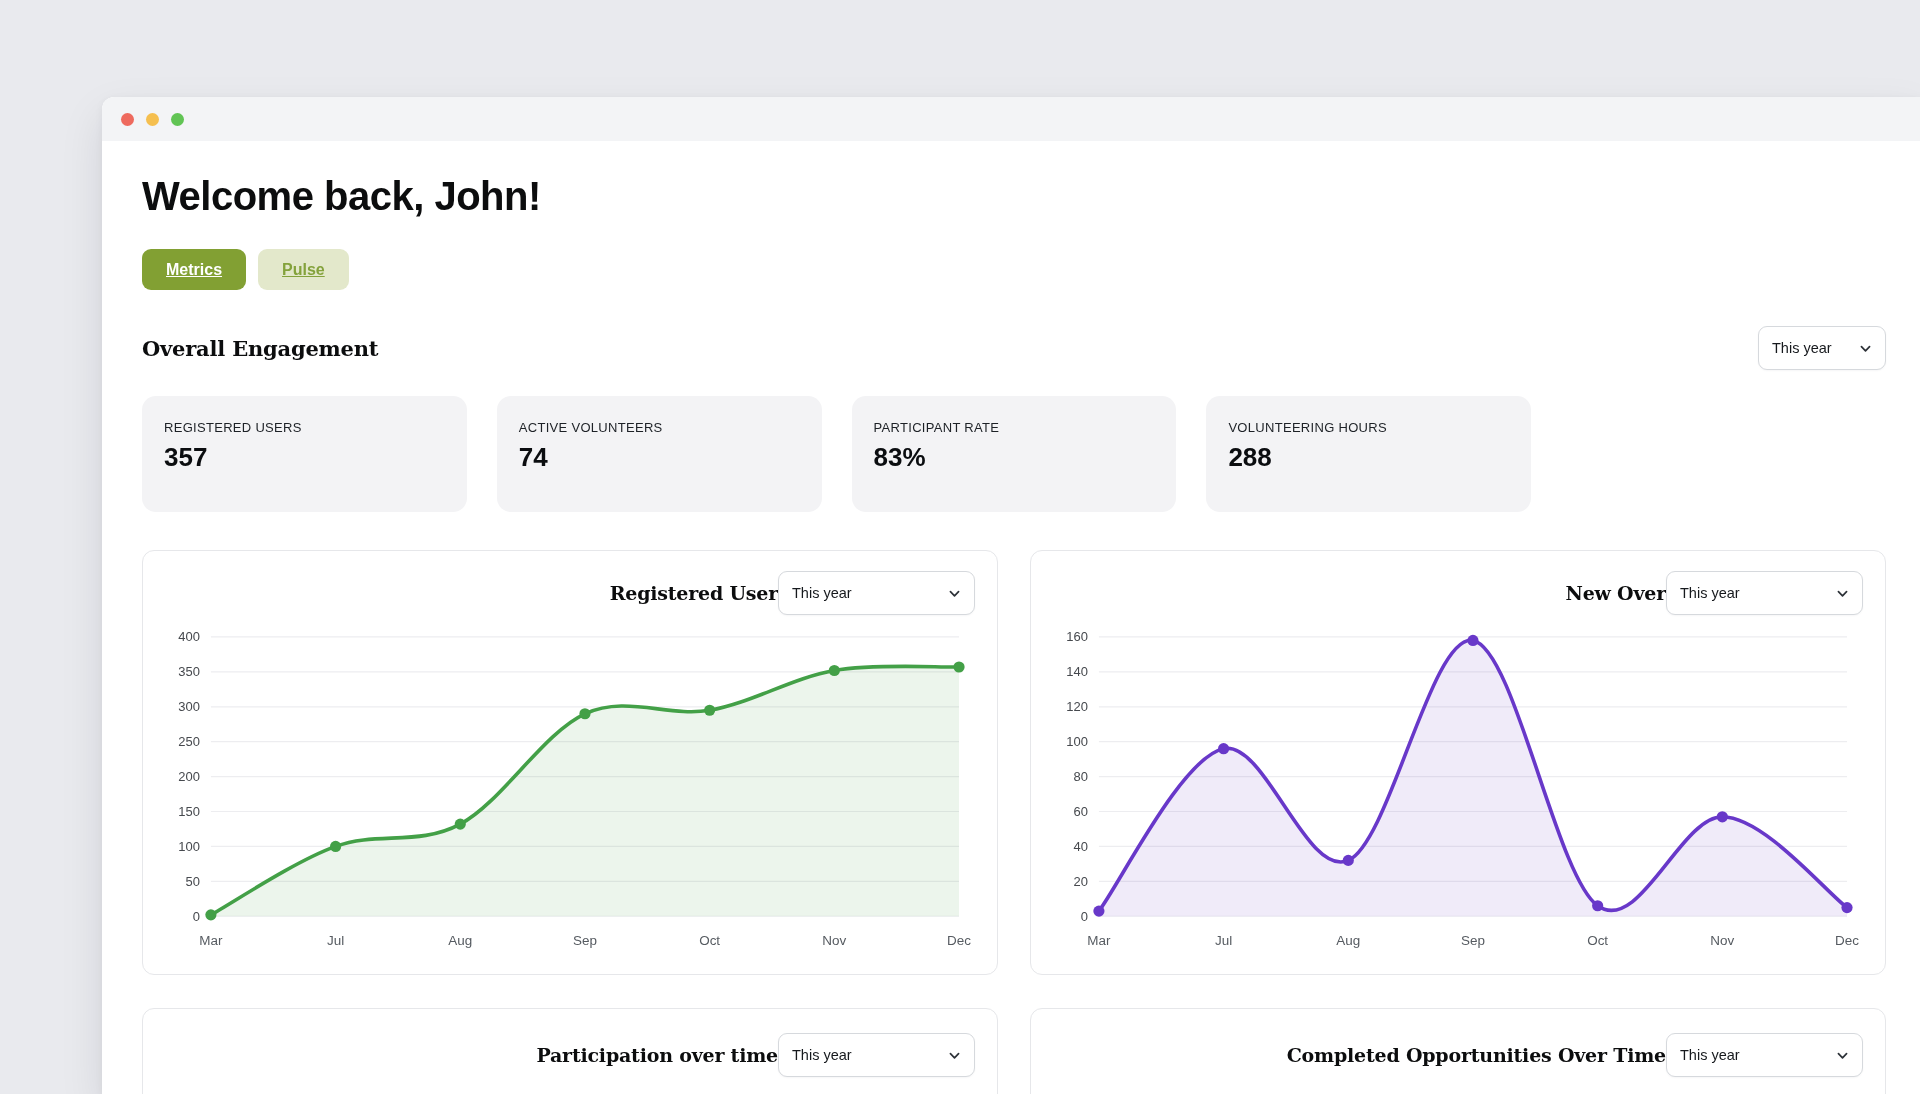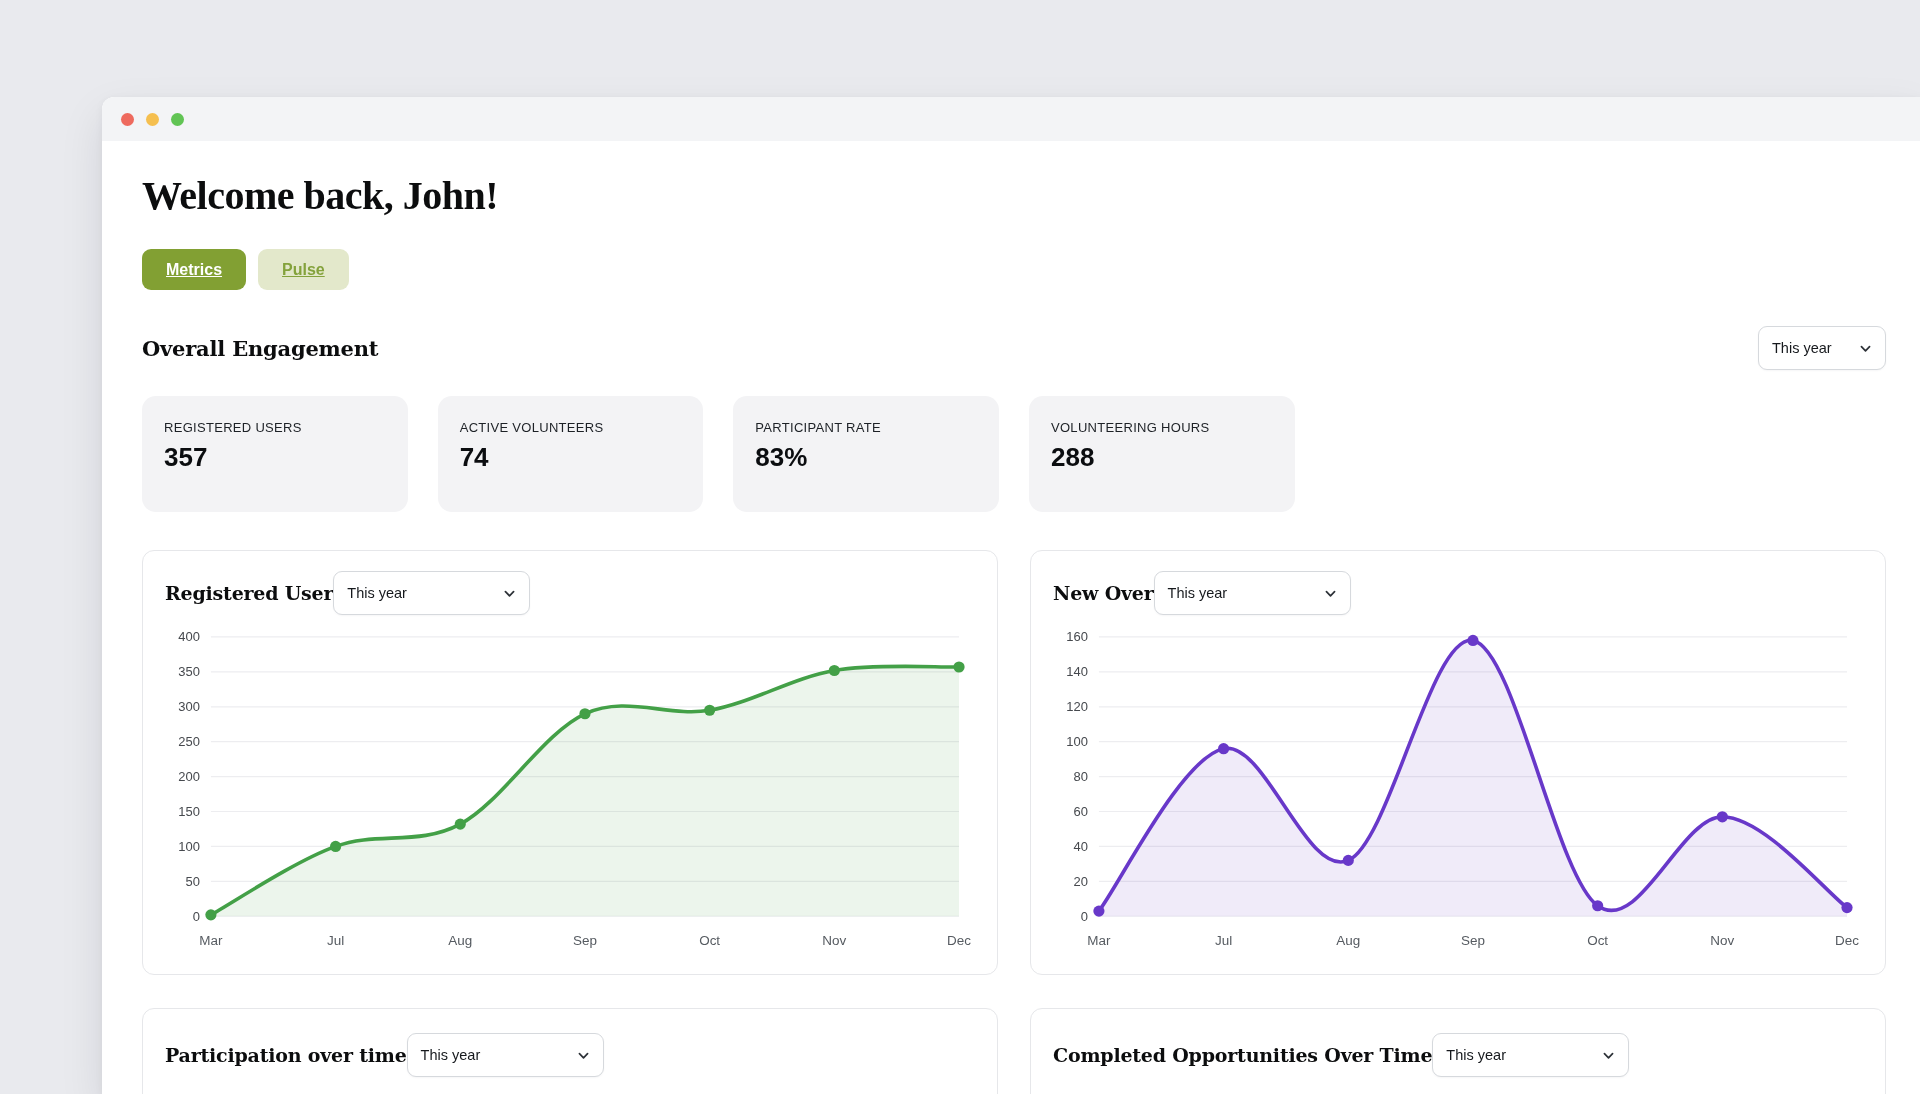--- a/index.html
+++ b/index.html
@@ -24,21 +24,21 @@
     display:flex; align-items:center; gap:12px; padding-left:19px;
   }
   .tl-dot { width:13px; height:13px; border-radius:50%; }
   .tl-red { background:#ee6a5e; }
   .tl-yellow { background:#f5bf4f; }
   .tl-green { background:#61c454; }
 
   .content { flex:1; padding:26px 34px 0 40px; overflow:hidden; }
 
   .page-title {
-    font-family:Liberation Serif, serif;
+    font-family:Liberation Sans, sans-serif;
     font-weight:700; font-size:40px; line-height:1.15;
     letter-spacing:-0.5px; margin:6px 0 22px;
   }
   .page-subtitle { font-size:15px; color:#16181b; }
 
   .tabs { display:flex; gap:12px; margin-top:30px; }
   .tab-btn {
     height:41px; padding:0 24px; border:none; border-radius:9px;
     font-family:"Liberation Sans",sans-serif; font-size:16px; font-weight:700;
     cursor:pointer; display:flex; align-items:center;text-decoration:underline;
@@ -59,41 +59,41 @@
     background:#fff; padding:0 13px; cursor:pointer;
     font-size:14.5px; font-weight:500; color:#16191d;
     box-shadow:0 1px 2px rgba(16,24,40,.04);
   }
   .select-box .chev { flex:none; margin-left:10px; display:flex; }
   .w-small { width:128px; }
   .w-wide  { width:197px; }
 
   .kpi-grid {
     margin-top:26px;
-    display:grid; grid-template-columns:repeat(6,1fr); gap:30px;
+    display:grid; grid-template-columns:repeat(5,1fr); gap:30px;
   }
   .kpi-card {
     background:#f3f3f5; border-radius:14px; height:116px;
     padding:24px 22px 0;
   }
   .kpi-label {
     font-size:13px; letter-spacing:.3px; font-weight:500; color:#1d2126;
     text-transform:uppercase; white-space:nowrap;
   }
   .kpi-value { margin-top:7px; font-size:26px; font-weight:800; color:#0b0d10; }
 
   .charts-grid {
     margin-top:38px;
     display:grid; grid-template-columns:1fr 1fr; gap:32px;
   }
   .chart-card {
     border:1px solid #e6e7ea; border-radius:12px;
     padding:20px 22px 22px; background:#fff;
   }
-  .chart-head { display:flex; align-items:center; justify-content:flex-start; }
+  .chart-head { display:flex; align-items:center; justify-content:flex-end; }
   .chart-title {
     font-family:"DejaVu Serif","Liberation Serif",serif;
     font-weight:700; font-size:19px; letter-spacing:-0.2px;
   }
   .chart-svg { display:block; width:100%; height:auto; margin-top:8px; }
 
   .bottom-grid {
     margin-top:33px;
     display:grid; grid-template-columns:1fr 1fr; gap:32px;
   }

